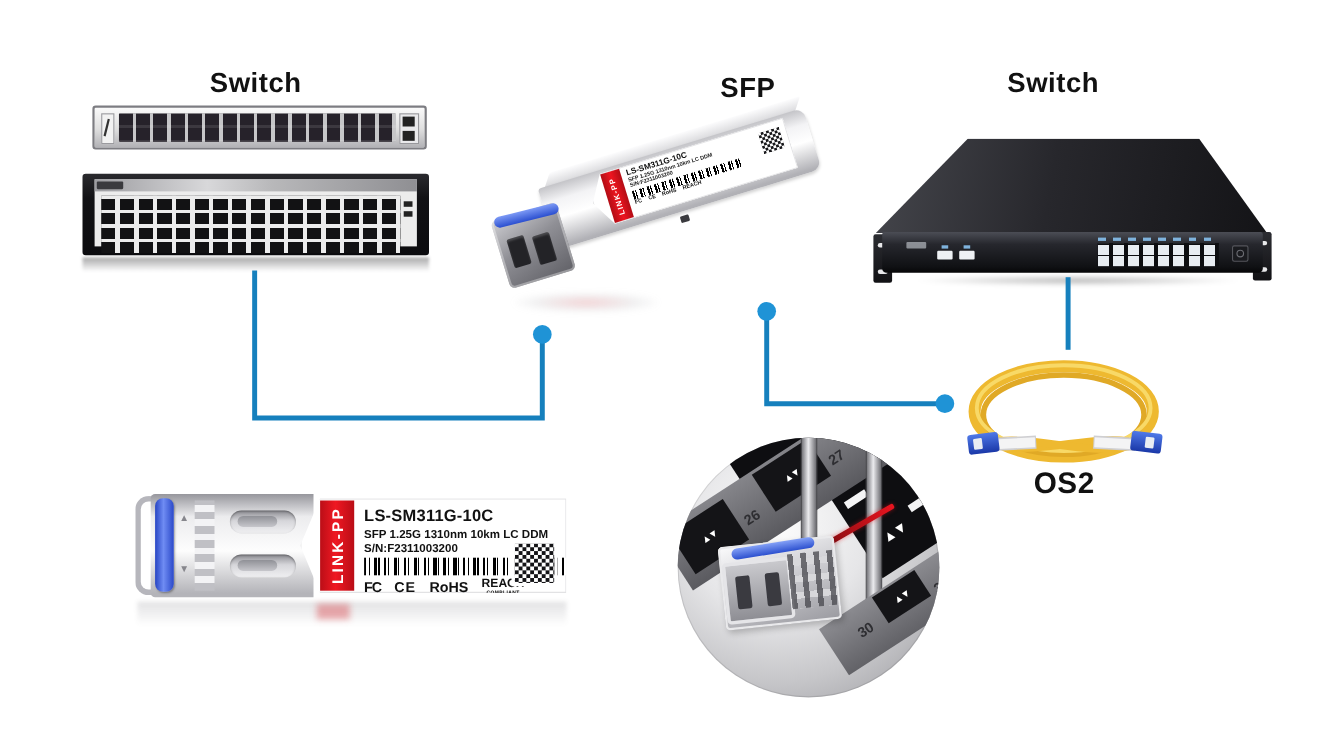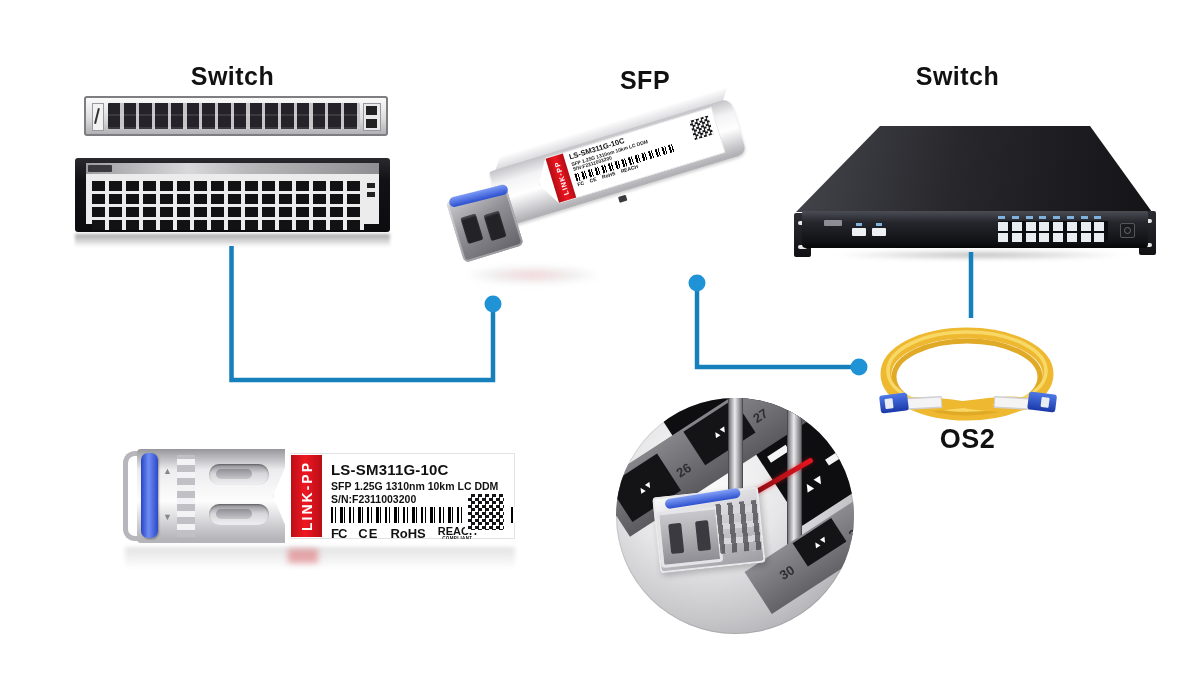--- a/index.html
+++ b/index.html
@@ -161,21 +161,21 @@
         background:linear-gradient(180deg,#eeeeef,#b6b6bb);
         background-image:repeating-linear-gradient(90deg,rgba(70,70,76,.75) 0 5px,transparent 5px 12px),
                          repeating-linear-gradient(0deg,transparent 0 9px,#d8d8db 9px 15px);}
 </style>
 </head>
 <body>
 
 <div class="stage">
 
   <div class="title" style="left:160px;top:62px;width:145px;font-size:25px;">Switch</div>
-  <div class="title" style="left:585px;top:66px;width:120px;font-size:25px;">SFP</div>
+  <div class="title" style="left:585px;top:66px;width:120px;font-size:25px;text-align:right;">SFP</div>
   <div class="title" style="left:885px;top:62px;width:145px;font-size:25px;">Switch</div>
 
   <div class="abs switch1">
     <div class="switch1-slot"></div>
     <div class="switch1-ports"></div>
     <div class="switch1-end"></div>
   </div>
 
   <div class="abs switch2">
     <div class="switch2-face">

